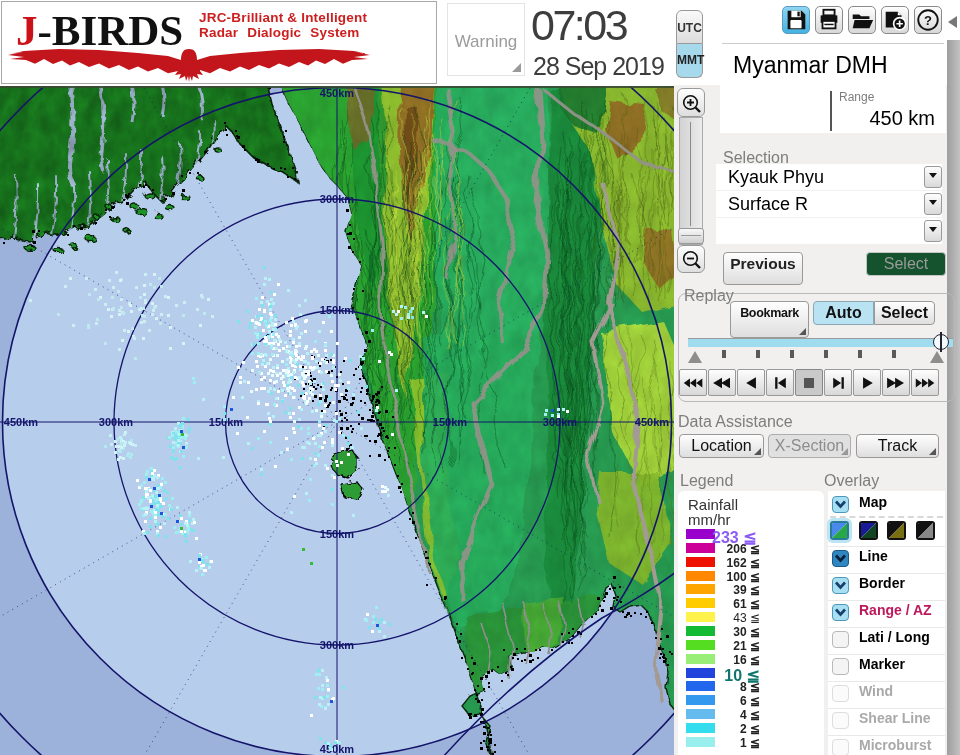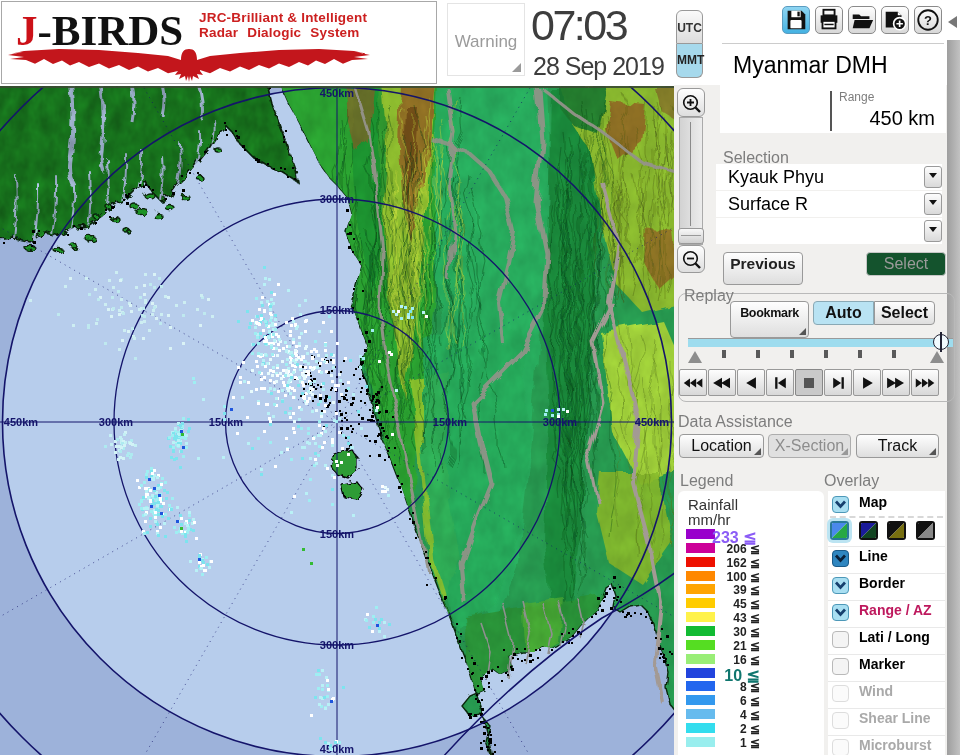--- a/index.html
+++ b/index.html
@@ -176,23 +176,23 @@
 <div class="abs" style="left:712px;top:528px;width:48px;text-align:left;font-size:16px;font-weight:bold;color:#8b5cf6">233 ≦</div>
 <div class="abs" style="left:686px;top:543px;width:29px;height:10px;background:#cc0099"></div>
 <div class="abs" style="left:712px;top:542px;width:48px;text-align:right;font-size:12px;font-weight:bold;color:#222">206 ≦</div>
 <div class="abs" style="left:686px;top:557px;width:29px;height:10px;background:#ee1100"></div>
 <div class="abs" style="left:712px;top:556px;width:48px;text-align:right;font-size:12px;font-weight:bold;color:#222">162 ≦</div>
 <div class="abs" style="left:686px;top:571px;width:29px;height:10px;background:#ff8800"></div>
 <div class="abs" style="left:712px;top:570px;width:48px;text-align:right;font-size:12px;font-weight:bold;color:#222">100 ≦</div>
 <div class="abs" style="left:686px;top:584px;width:29px;height:10px;background:#ffa502"></div>
 <div class="abs" style="left:712px;top:583px;width:48px;text-align:right;font-size:12px;font-weight:bold;color:#222">39 ≦</div>
 <div class="abs" style="left:686px;top:598px;width:29px;height:10px;background:#ffcc00"></div>
-<div class="abs" style="left:712px;top:597px;width:48px;text-align:right;font-size:12px;font-weight:bold;color:#222">45 ≦</div>
+<div class="abs" style="left:712px;top:597px;width:48px;text-align:right;font-size:12px;font-weight:bold;color:#222">61 ≦</div>
 <div class="abs" style="left:686px;top:612px;width:29px;height:10px;background:#fff24a"></div>
-<div class="abs" style="left:712px;top:611px;width:48px;text-align:right;font-size:12px;font-weight:bold;color:#222">43 ≦</div>
+<div class="abs" style="left:712px;top:611px;width:48px;text-align:right;font-size:12px;font-weight:normal;color:#222">43 ≦</div>
 <div class="abs" style="left:686px;top:626px;width:29px;height:10px;background:#12bb33"></div>
 <div class="abs" style="left:712px;top:625px;width:48px;text-align:right;font-size:12px;font-weight:bold;color:#222">30 ≦</div>
 <div class="abs" style="left:686px;top:640px;width:29px;height:10px;background:#55dd22"></div>
 <div class="abs" style="left:712px;top:639px;width:48px;text-align:right;font-size:12px;font-weight:bold;color:#222">21 ≦</div>
 <div class="abs" style="left:686px;top:654px;width:29px;height:10px;background:#99ee77"></div>
 <div class="abs" style="left:712px;top:653px;width:48px;text-align:right;font-size:12px;font-weight:bold;color:#222">16 ≦</div>
 <div class="abs" style="left:686px;top:668px;width:29px;height:10px;background:#2244dd"></div>
 <div class="abs" style="left:712px;top:666px;width:48px;text-align:right;font-size:16px;font-weight:bold;color:#0f766e">10 ≦</div>
 <div class="abs" style="left:686px;top:681px;width:29px;height:10px;background:#2266ee"></div>
 <div class="abs" style="left:712px;top:680px;width:48px;text-align:right;font-size:12px;font-weight:bold;color:#222">8 ≦</div>

